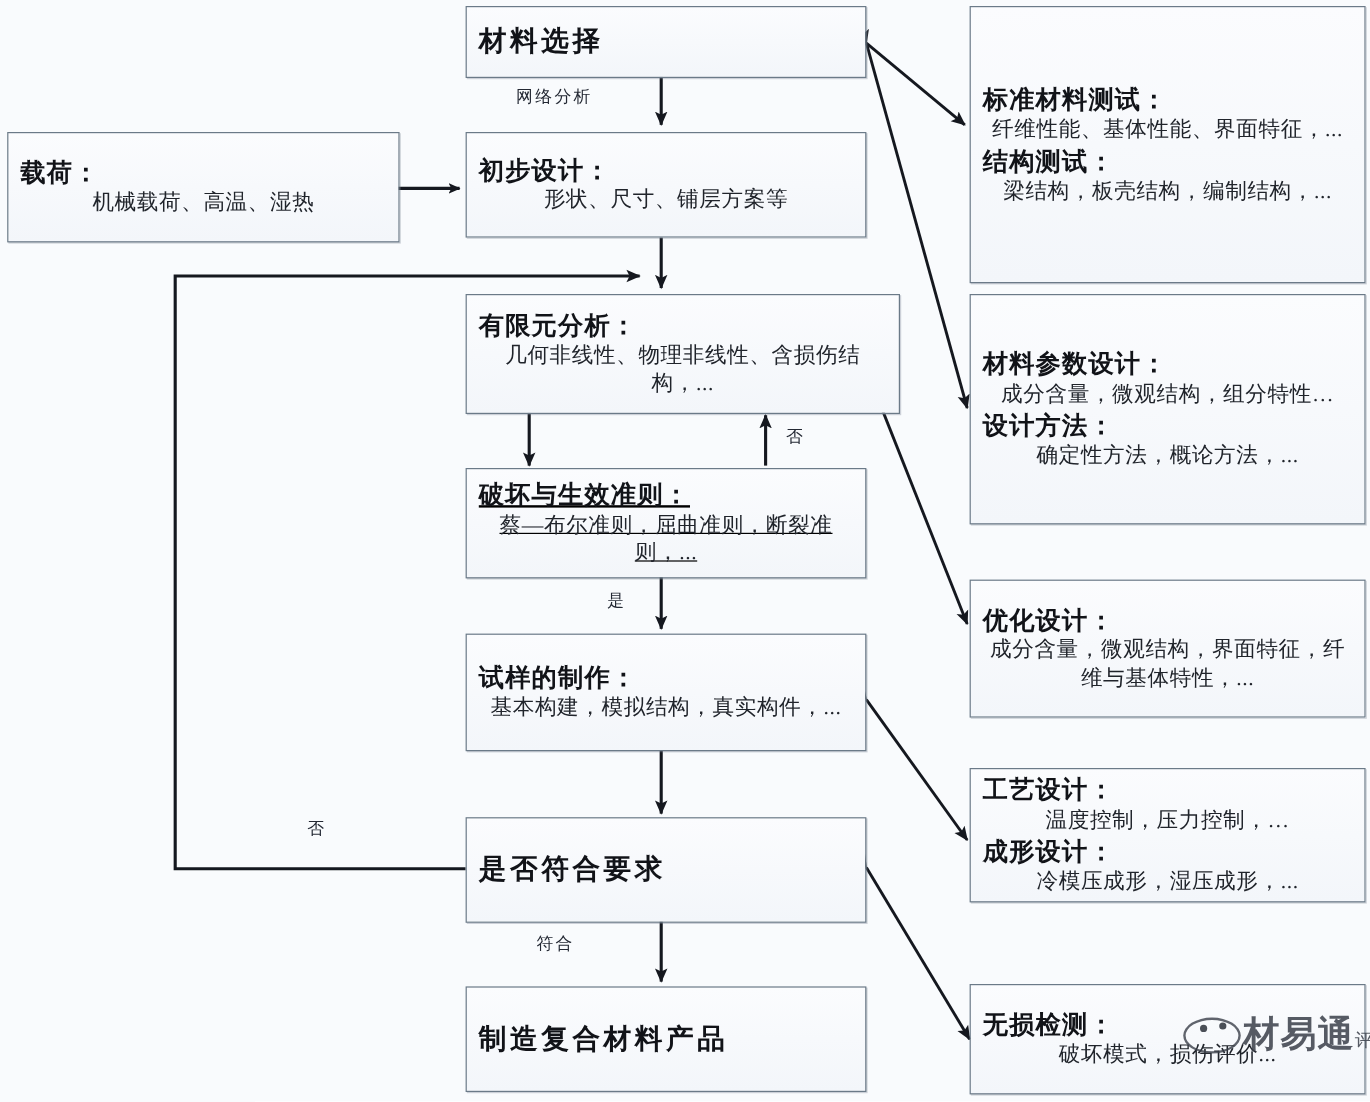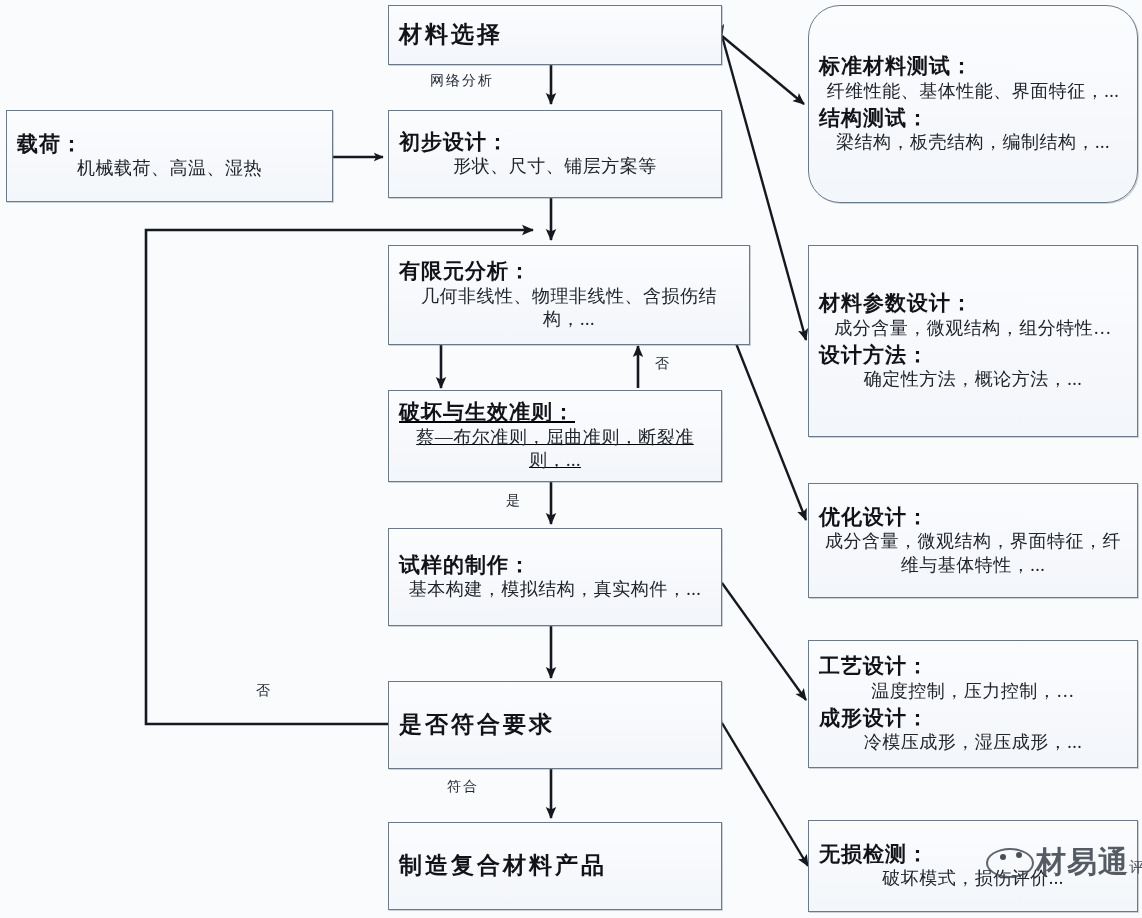--- a/index.html
+++ b/index.html
@@ -175,40 +175,40 @@
 
   <div class="box" style="left:388px; top:822px; width:334px; height:88px;">
     <div class="title center">制造复合材料产品</div>
   </div>
 
   <div class="box" style="left:6px; top:110px; width:327px; height:92px;">
     <div class="title">载荷：</div>
     <div class="body">机械载荷、高温、湿热</div>
   </div>
 
-  <div class="box" style="left:808px; top:5px; width:330px; height:198px;border-radius:32px;">
+  <div class="box" style="left:808px; top:5px; width:330px; height:231px;">
     <div class="title">标准材料测试：</div>
     <div class="body">纤维性能、基体性能、界面特征，...</div>
     <div class="title2">结构测试：</div>
     <div class="body">梁结构，板壳结构，编制结构，...</div>
   </div>
 
   <div class="box" style="left:808px; top:483px; width:330px; height:115px;">
     <div class="title">优化设计：</div>
     <div class="body">成分含量，微观结构，界面特征，纤维与基体特性，...</div>
   </div>
 
   <div class="box" style="left:808px; top:245px; width:330px; height:192px;">
     <div class="title">材料参数设计：</div>
     <div class="body">成分含量，微观结构，组分特性…</div>
     <div class="title2">设计方法：</div>
     <div class="body">确定性方法，概论方法，...</div>
   </div>
 
-  <div class="box" style="left:808px; top:640px; width:330px; height:128px;">
+  <div class="box" style="left:808px; top:640px; width:330px; height:112px;">
     <div class="title">工艺设计：</div>
     <div class="body">温度控制，压力控制，…</div>
     <div class="title2">成形设计：</div>
     <div class="body">冷模压成形，湿压成形，...</div>
   </div>
 
   <div class="box" style="left:808px; top:820px; width:330px; height:92px;">
     <div class="title">无损检测：</div>
     <div class="body">破坏模式，损伤评价...</div>
   </div>

